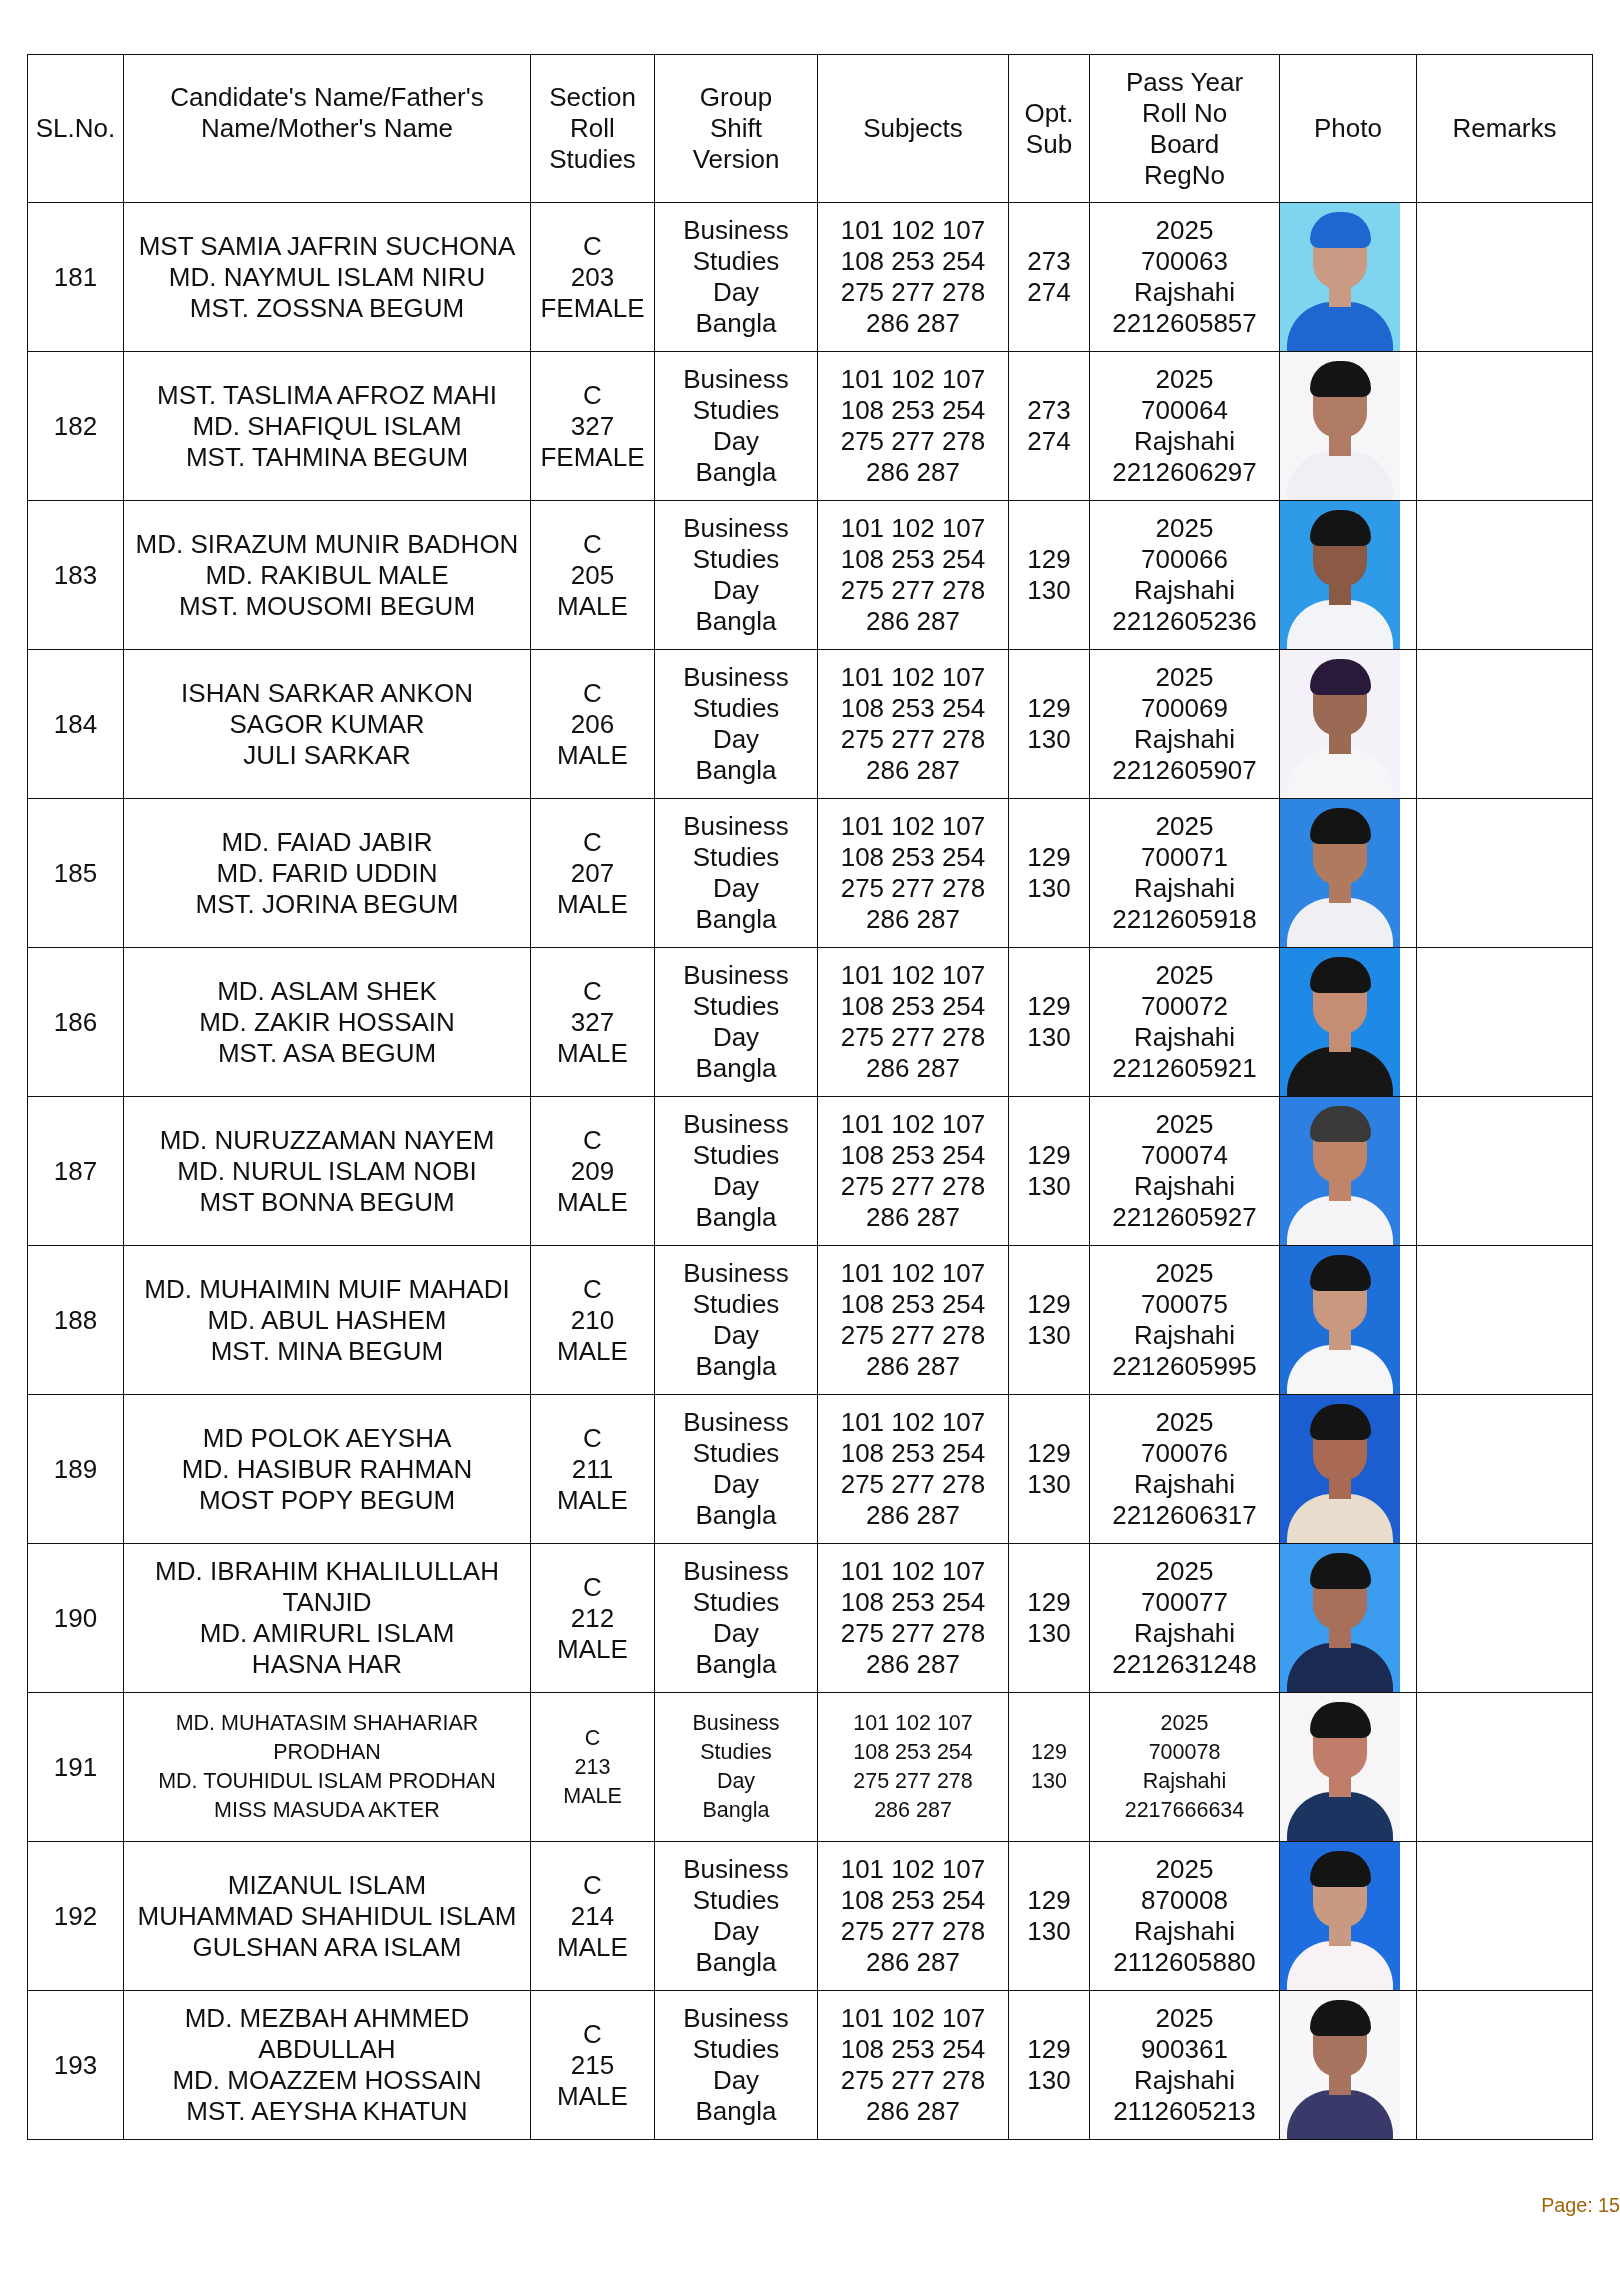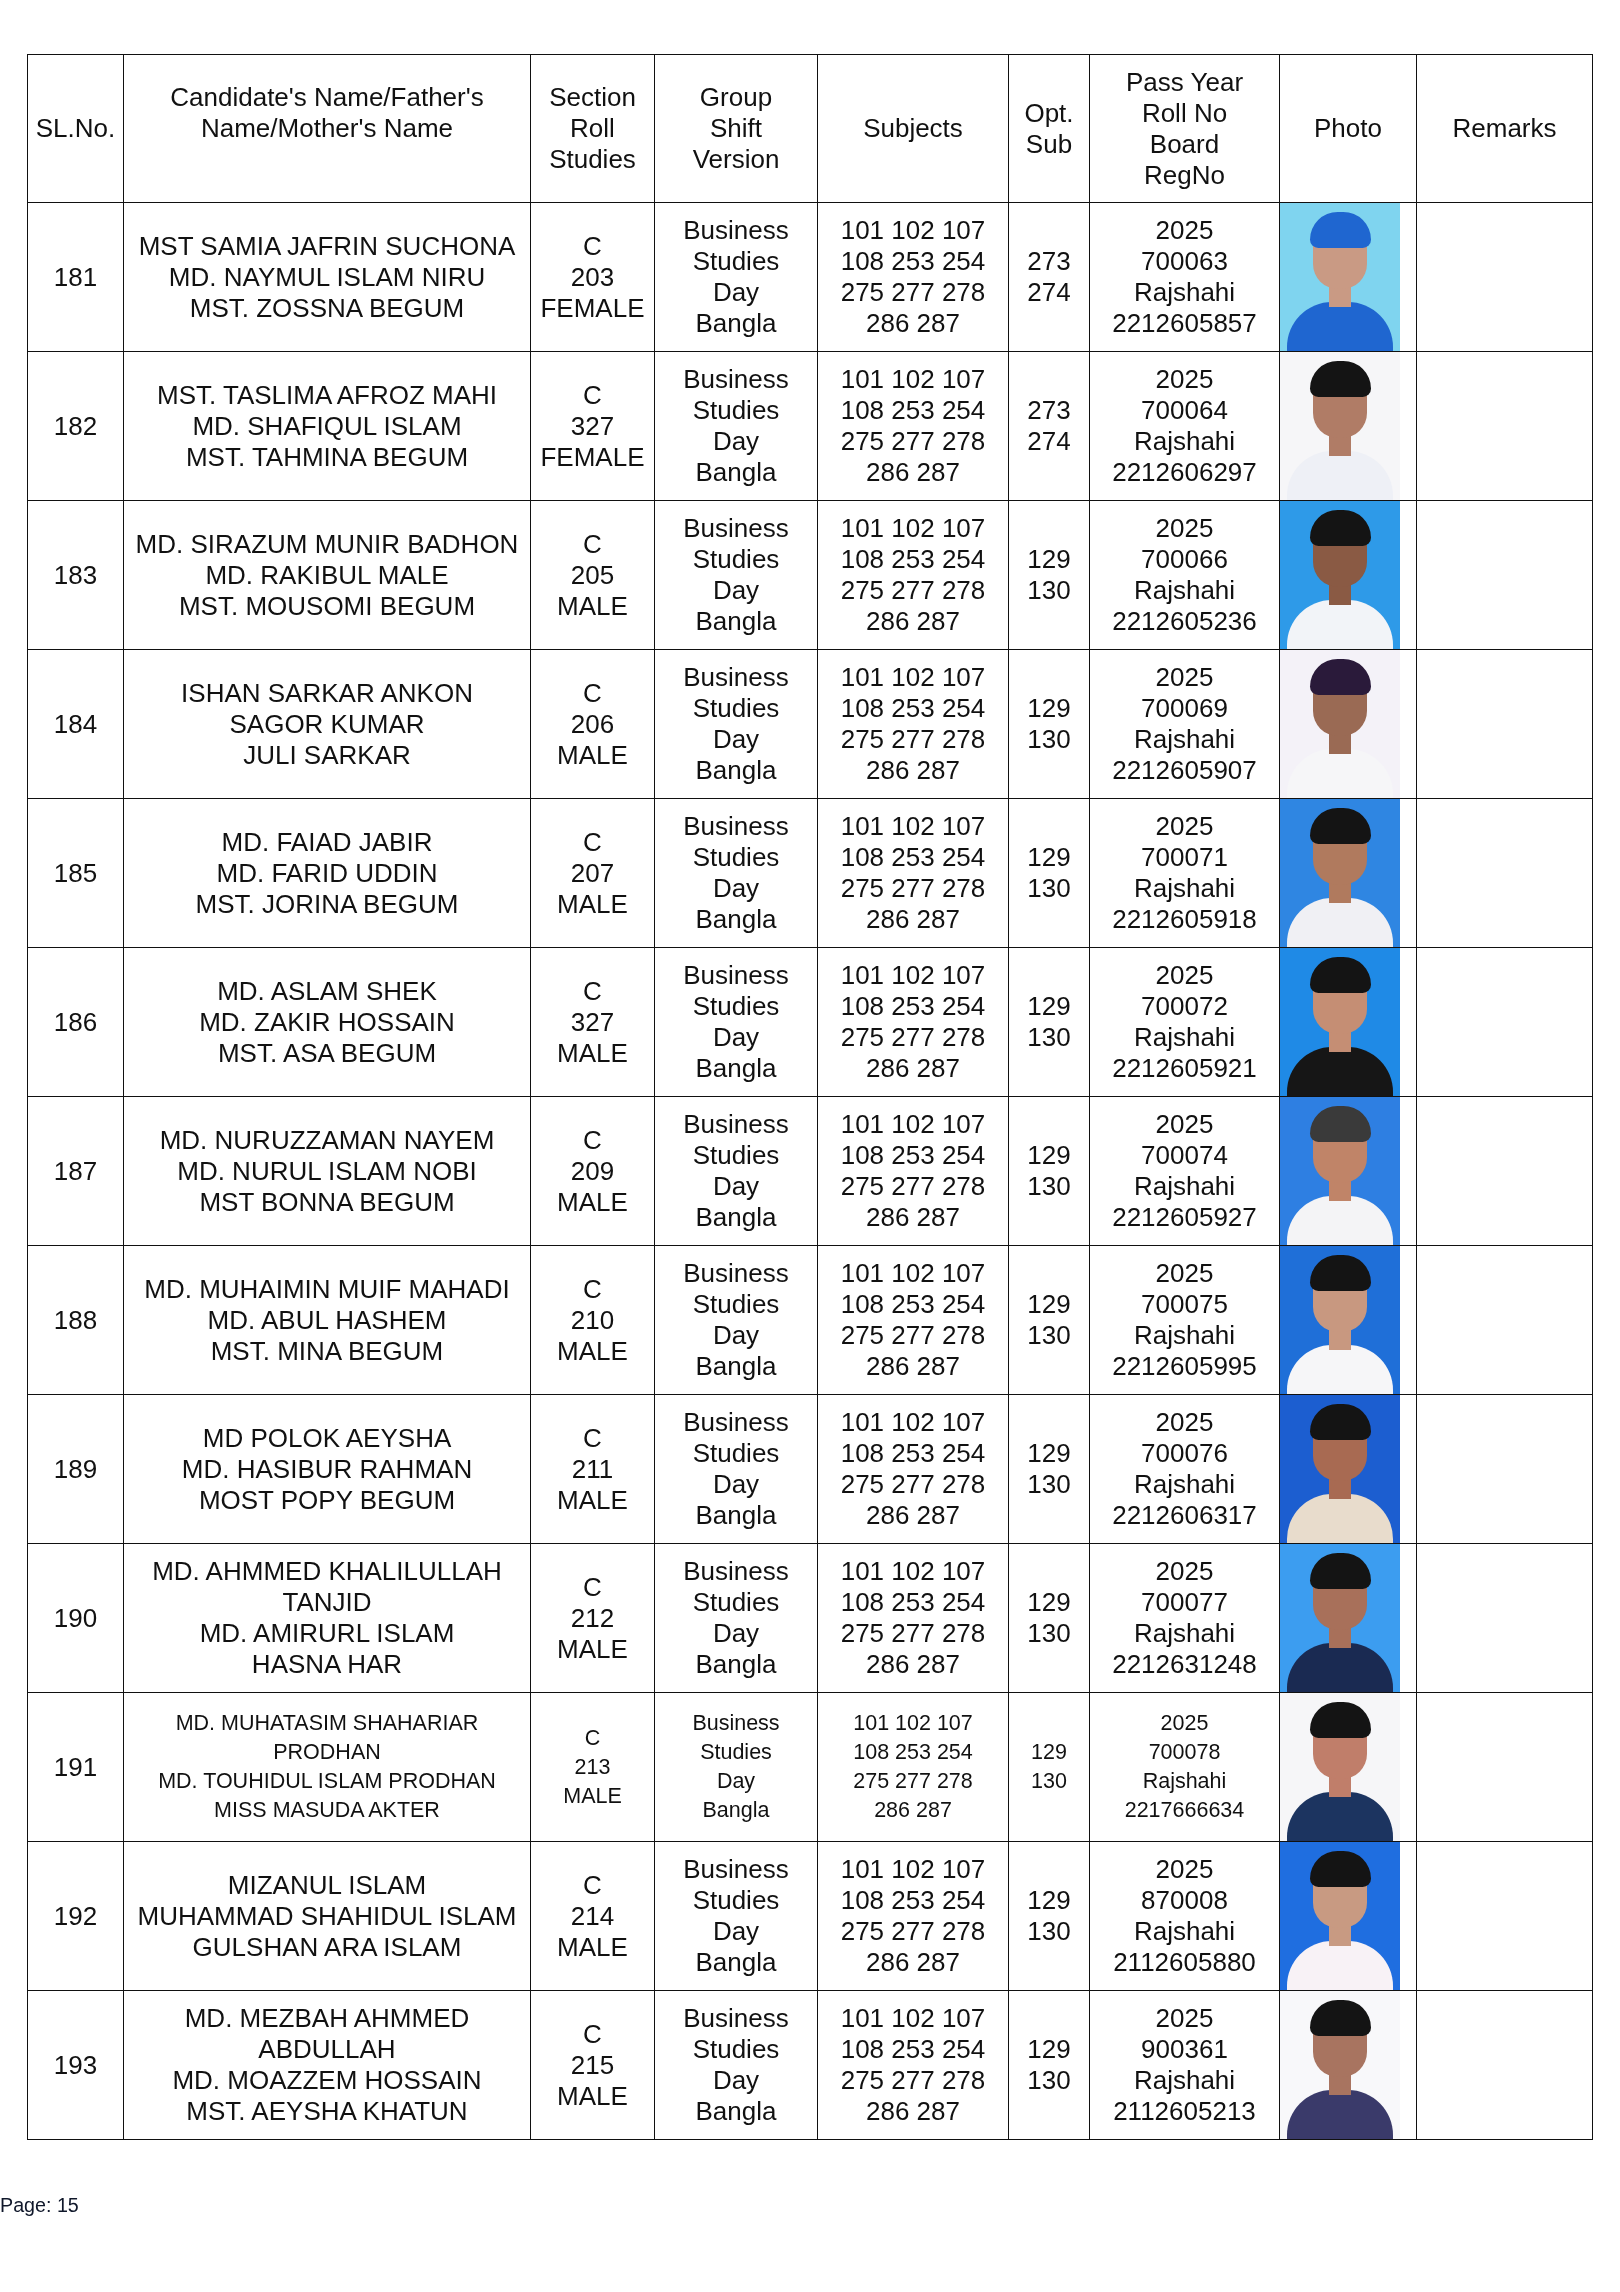--- a/index.html
+++ b/index.html
@@ -15,22 +15,22 @@
   .small .lines div { font-size:21.5px; line-height:29px; }
   td.photo { padding:0; text-align:left; }
   .ph { width:120px; height:148px; position:relative; overflow:hidden; }
   .ph .head { position:absolute; left:33px; top:16px; width:54px; height:70px;
               border-radius:27px 27px 25px 25px; }
   .ph .hair { position:absolute; left:29.6px; top:9px; width:61px; height:36px;
               border-radius:30px 30px 9px 9px; background:#151515; }
   .ph .body { position:absolute; left:7.2px; top:99px; width:106px; height:63px;
               border-radius:45px 45px 0 0; }
   .ph .neck { position:absolute; left:49px; top:81px; width:21.5px; height:23px; }
-  .footer { position:absolute; top:2194px; left:0; width:1620px; text-align:left;
-            font-size:19.7px; color:#0f172a; }
+  .footer { position:absolute; top:2194px; left:0; width:1620px; text-align:right;
+            font-size:19.7px; color:#a16207; }
 </style>
 </head>
 <body>
 
 <div class="sheet">
   <table>
     <colgroup>
       <col style="width:96px">
       <col style="width:407px">
       <col style="width:124px">
@@ -476,21 +476,21 @@
         <div class="head" style="background: rgb(168, 106, 82);"></div>
         <div class="hair" style="background: rgb(20, 20, 20);"></div>
       </div>
     </td>
     <td></td>
   </tr>
 
   <tr>
     <td>190</td>
     <td class="lines">
-            <div>MD. AHMMED KHALILULLAH</div>
+            <div>MD. IBRAHIM KHALILULLAH</div>
             <div>TANJID</div>
             <div>MD. AMIRURL ISLAM</div>
             <div>HASNA HAR</div>
           </td>
     <td class="lines">
       <div>C</div>
       <div>212</div>
       <div>MALE</div>
     </td>
     <td class="lines">

